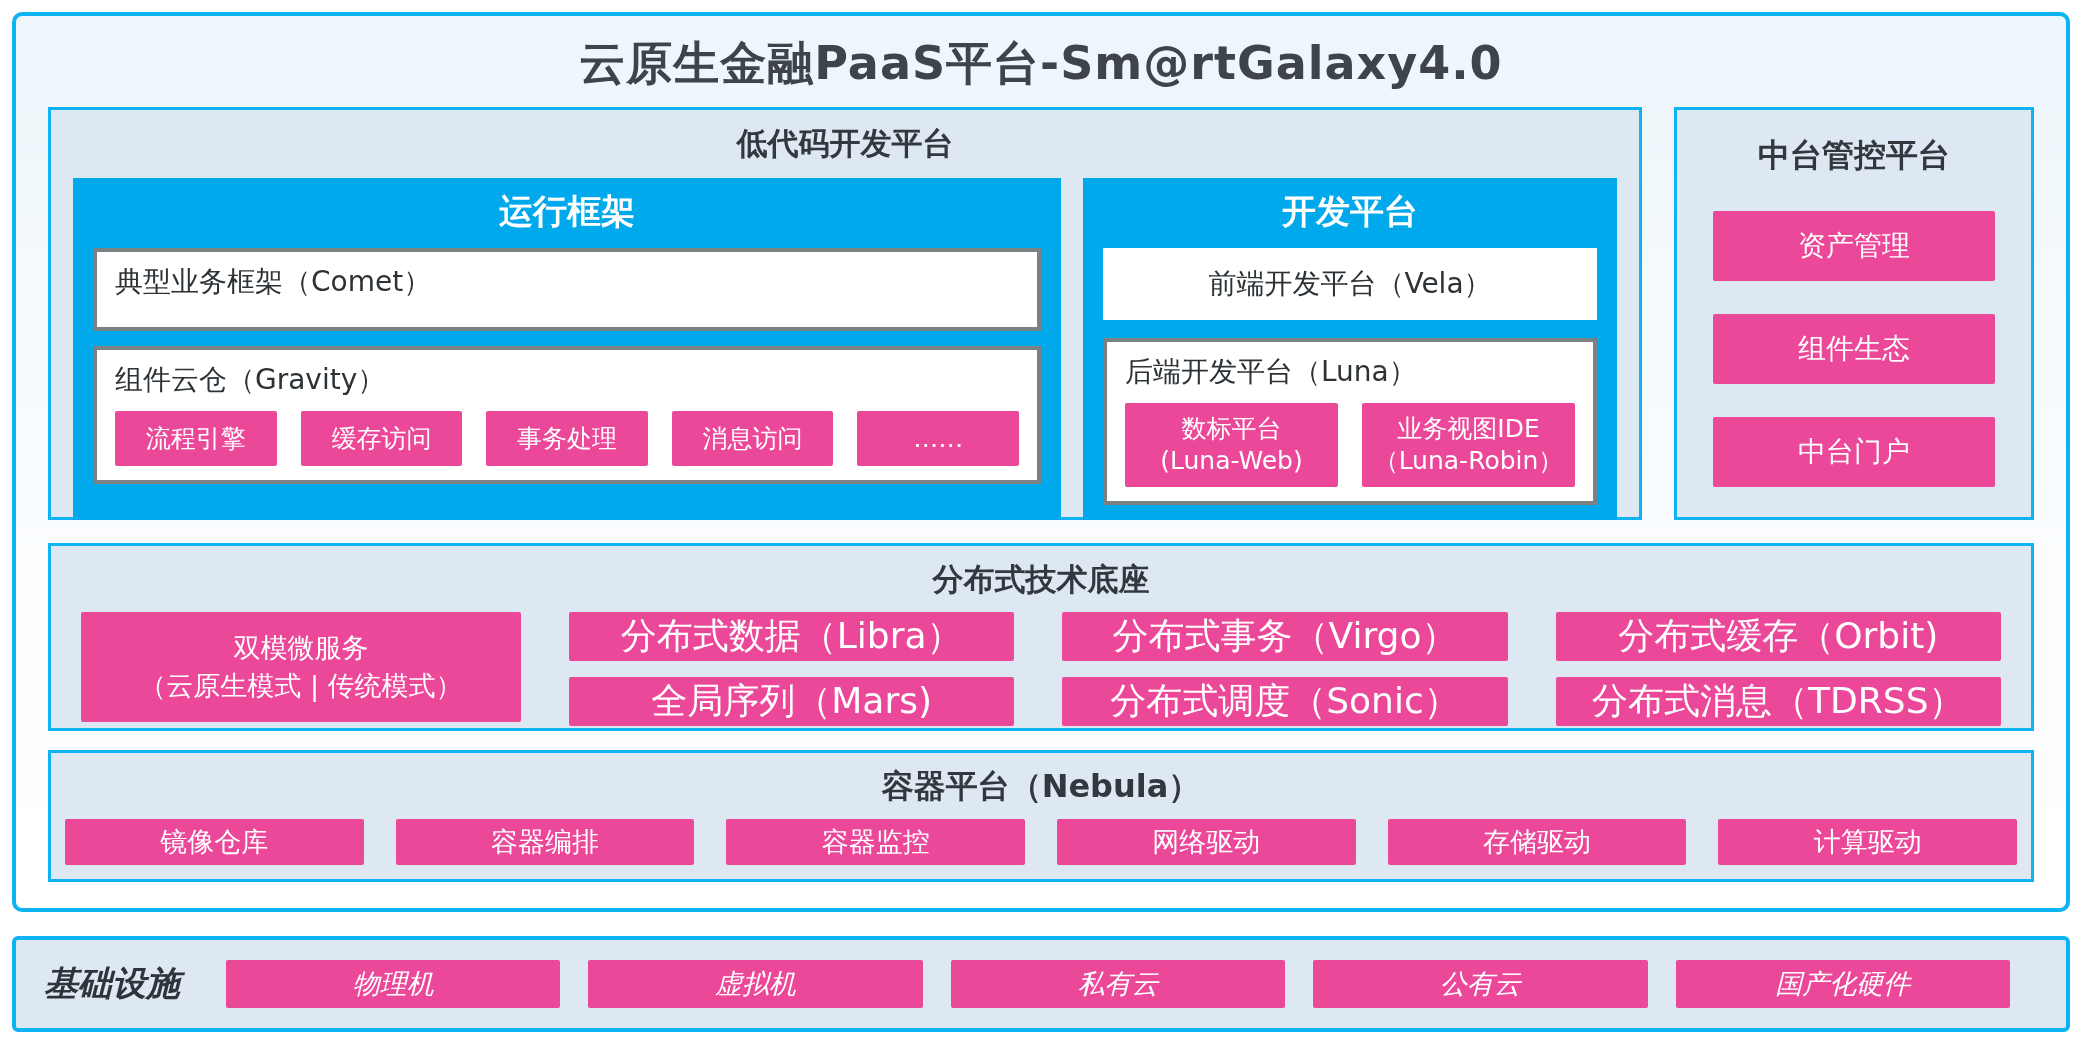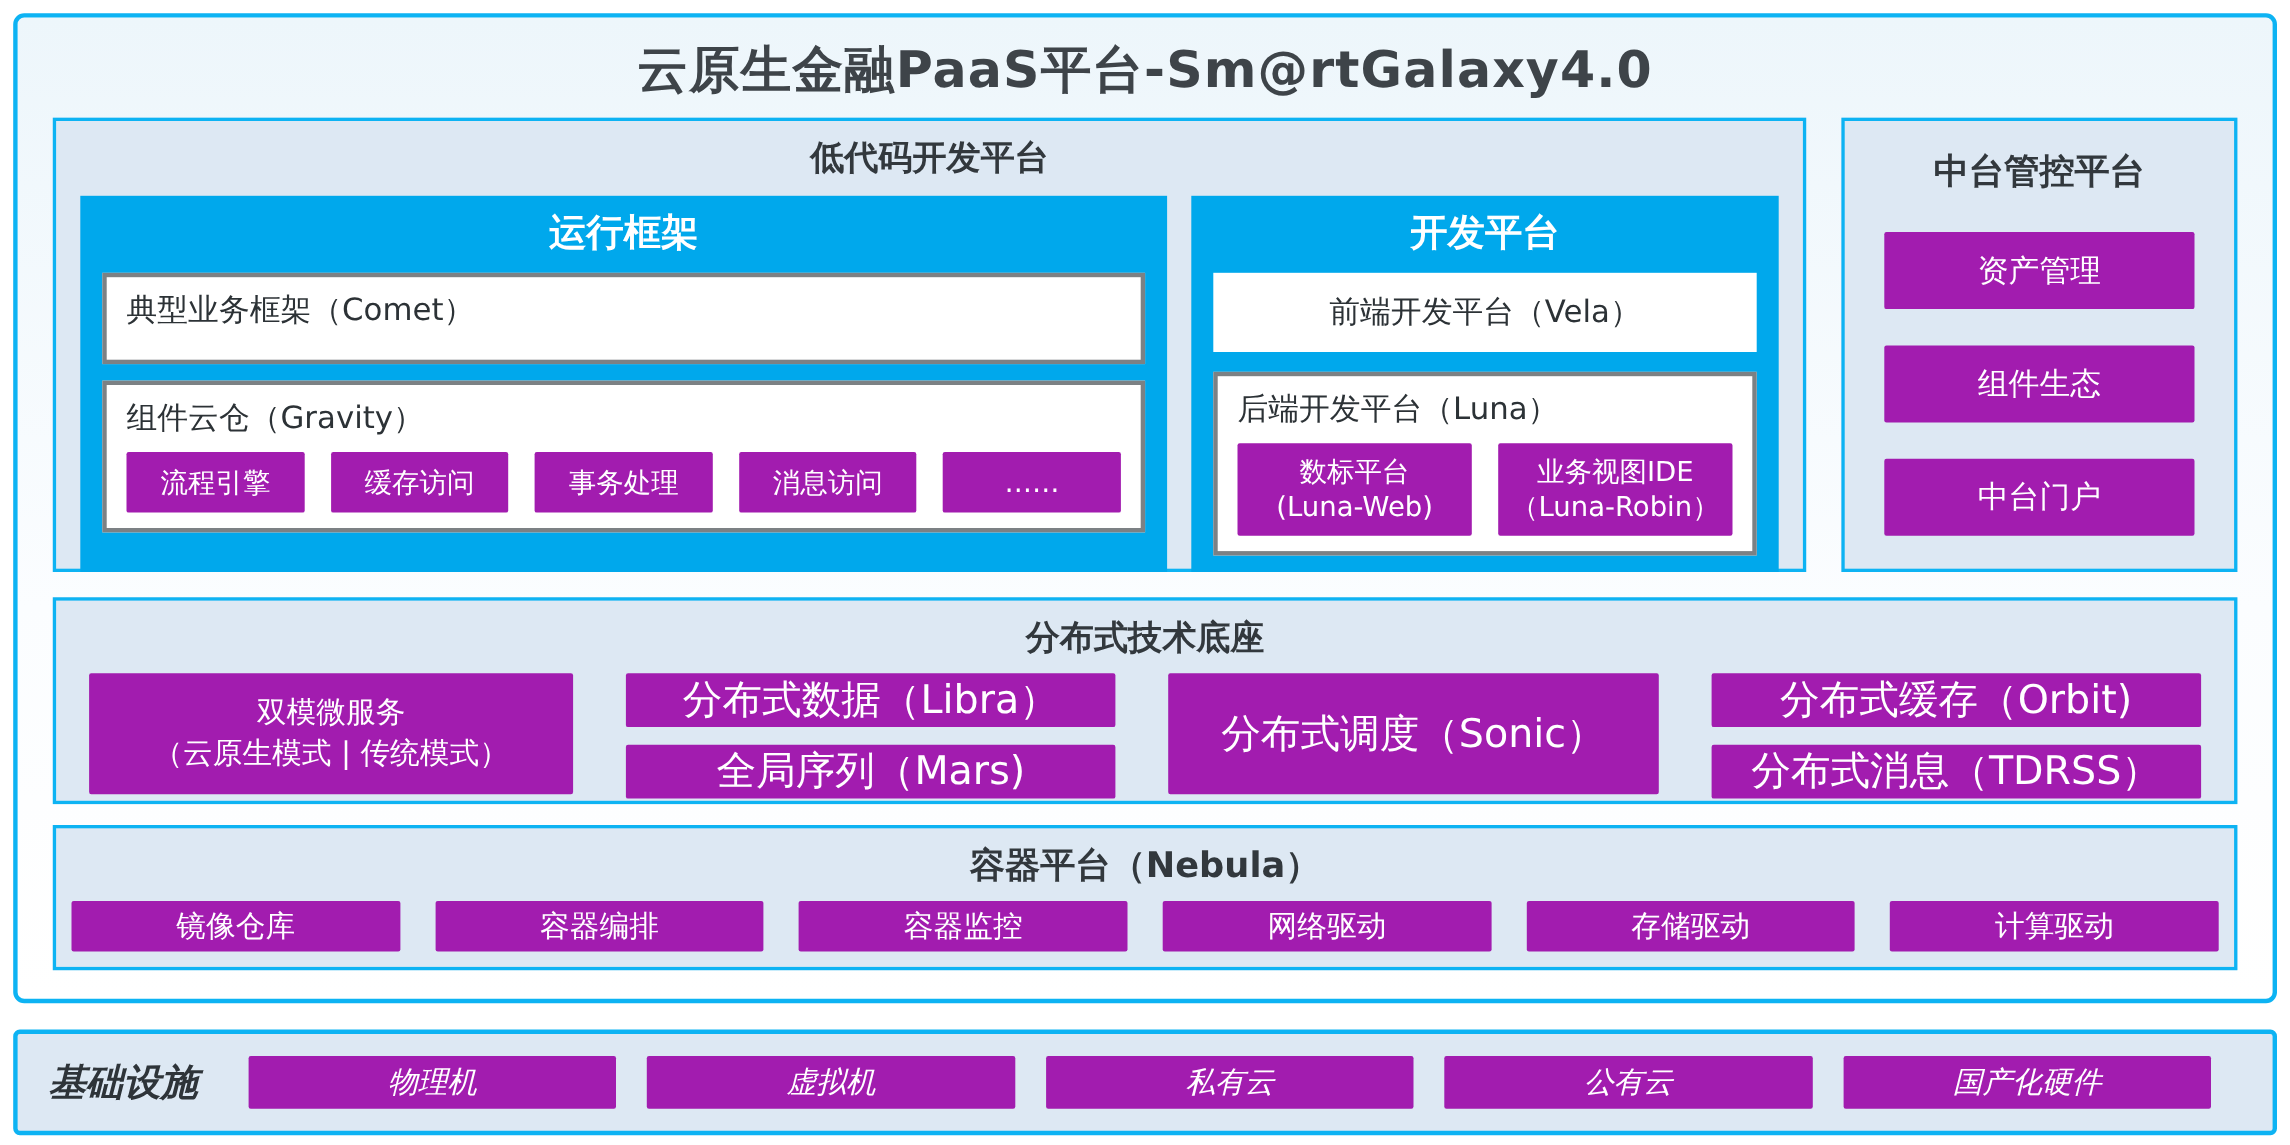--- a/index.html
+++ b/index.html
@@ -80,21 +80,21 @@
   }
   .box-title {
     text-align: left;
     font-size: 28px;
     color: #2c3236;
     padding: 5px 0 12px;
     white-space: nowrap;
   }
   .btn-row { display: flex; gap: 24px; }
   .btn {
-    background: #a21caf;
+    background: #ec4899;
     color: #ffffff;
     border-radius: 2px;
     display: flex;
     flex-direction: column;
     align-items: center;
     justify-content: center;
     text-align: center;
     white-space: nowrap;
   }
   .btn span { display: block; }
@@ -235,20 +235,21 @@
     <div class="dist-body">
       <div class="btn dual-btn">
         <span>双模微服务</span>
         <span>（云原生模式 | 传统模式）</span>
       </div>
       <div class="dist-col">
         <div class="btn">分布式数据（Libra）</div>
         <div class="btn">全局序列（Mars)</div>
       </div>
       <div class="dist-col">
+        <div class="btn">分布式事务（Virgo）</div>
         <div class="btn">分布式调度（Sonic）</div>
       </div>
       <div class="dist-col">
         <div class="btn">分布式缓存（Orbit)</div>
         <div class="btn">分布式消息（TDRSS）</div>
       </div>
     </div>
   </section>
 
   <section class="panel container-platform">

